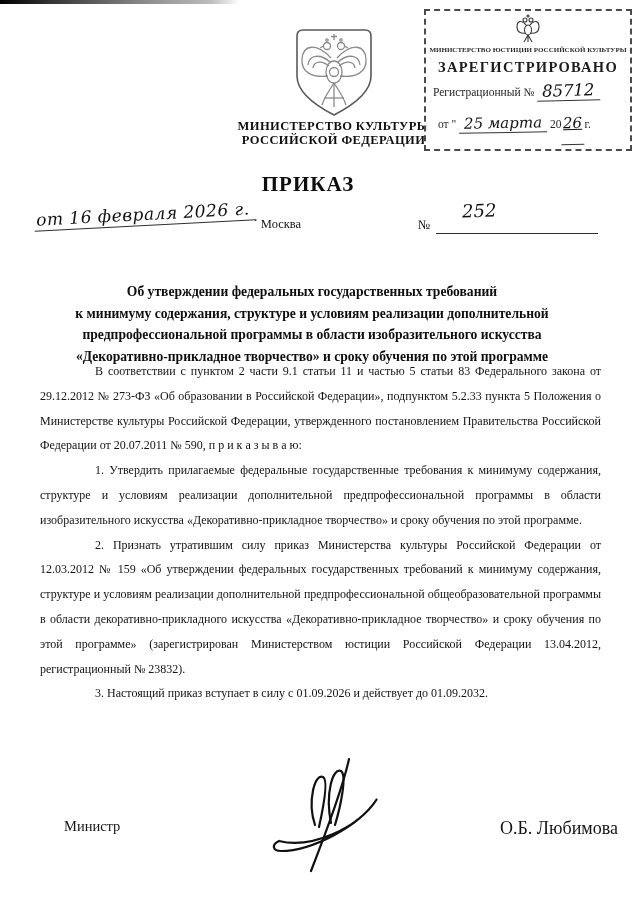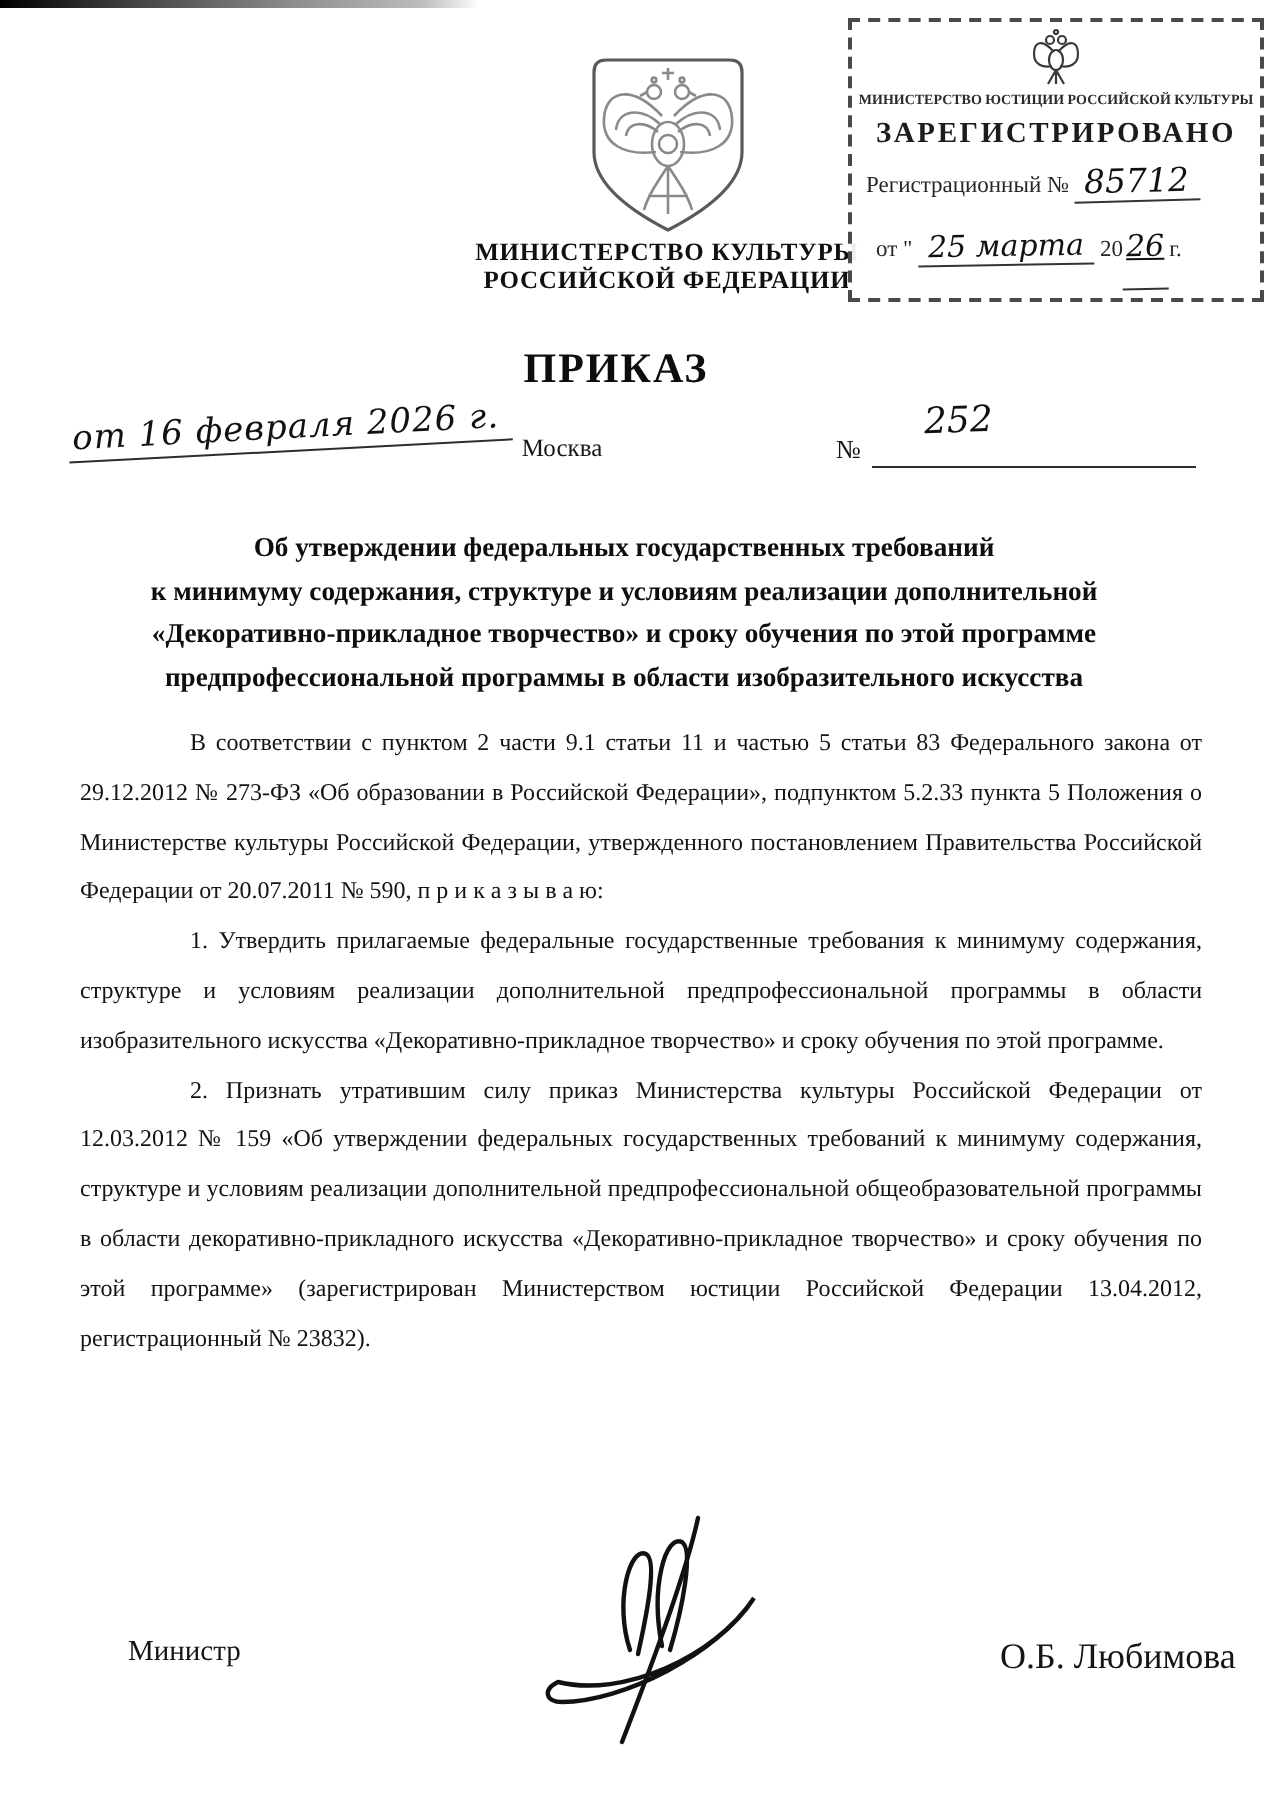--- a/index.html
+++ b/index.html
@@ -65,21 +65,21 @@
     position:absolute; left:241px; top:217px; width:80px; text-align:center;
     font-weight:normal; font-size:12.5px;
   }
   .number-block { position:absolute; left:418px; top:200px; width:186px; height:40px; }
   .number-sign { position:absolute; left:0; top:17px; font-size:13px; }
   .number-line { position:absolute; left:18px; top:33px; width:162px; border-bottom:1px solid #2d2d2d; }
   .number-value { position:absolute; left:44px; top:0px; font-size:18px; transform:rotate(-2deg); }
 
   
   .subject {
-    position:absolute; left:42px; top:263px; width:540px;
+    position:absolute; left:42px; top:281px; width:540px;
     text-align:center; font-weight:bold; font-size:13.6px; line-height:21.6px;
     color:#0e0e0e;
   }
 
   
   .body-text {
     position:absolute; left:40px; top:359px; width:561px;
     font-size:12px; line-height:24.8px; text-align:justify; color:#131313;
   }
   .body-text p { margin:0; text-indent:55px; }
@@ -158,28 +158,29 @@
 
   <div class="number-block">
     <span class="number-sign">№</span>
     <span class="number-line"></span>
     <span class="number-value hand">252</span>
   </div>
 
   <div class="subject">
     <div>Об утверждении федеральных государственных требований</div>
     <div>к минимуму содержания, структуре и условиям реализации дополнительной</div>
+    <div>предпрофессиональной программы в области изобразительного искусства</div>
     <div>«Декоративно-прикладное творчество» и сроку обучения по этой программе</div>
-    <div>предпрофессиональной программы в области изобразительного искусства</div>
   </div>
 
   <div class="body-text">
     <p>В соответствии с пунктом 2 части 9.1 статьи 11 и частью 5 статьи 83 Федерального закона от 29.12.2012 № 273-ФЗ «Об образовании в Российской Федерации», подпунктом 5.2.33 пункта 5 Положения о Министерстве культуры Российской Федерации, утвержденного постановлением Правительства Российской Федерации от 20.07.2011 № 590, п р и к а з ы в а ю:</p>
     <p>1. Утвердить прилагаемые федеральные государственные требования к минимуму содержания, структуре и условиям реализации дополнительной предпрофессиональной программы в области изобразительного искусства «Декоративно-прикладное творчество» и сроку обучения по этой программе.</p>
     <p>2. Признать утратившим силу приказ Министерства культуры Российской Федерации от 12.03.2012 № 159 «Об утверждении федеральных государственных требований к минимуму содержания, структуре и условиям реализации дополнительной предпрофессиональной общеобразовательной программы в области декоративно-прикладного искусства «Декоративно-прикладное творчество» и сроку обучения по этой программе» (зарегистрирован Министерством юстиции Российской Федерации 13.04.2012, регистрационный № 23832).</p>
+    <p>3. Настоящий приказ вступает в силу с 01.09.2026 и действует до 01.09.2032.</p>
   </div>
 
   <div class="sig-post">Министр</div>
 
   <svg class="autograph" viewBox="0 0 112 118">
     <g fill="none" stroke="#111" stroke-width="2.2" stroke-linecap="round">
       <path d="M10,84 C42,92 88,72 108,42 C90,70 42,94 12,94 C4,94 2,88 10,84"></path>
       <path d="M46,68 C38,44 46,16 54,20 C60,23 54,52 50,70"></path>
       <path d="M62,66 C56,36 64,10 72,14 C78,18 72,48 66,68"></path>
       <path d="M80,2 C74,30 56,78 42,114"></path>

